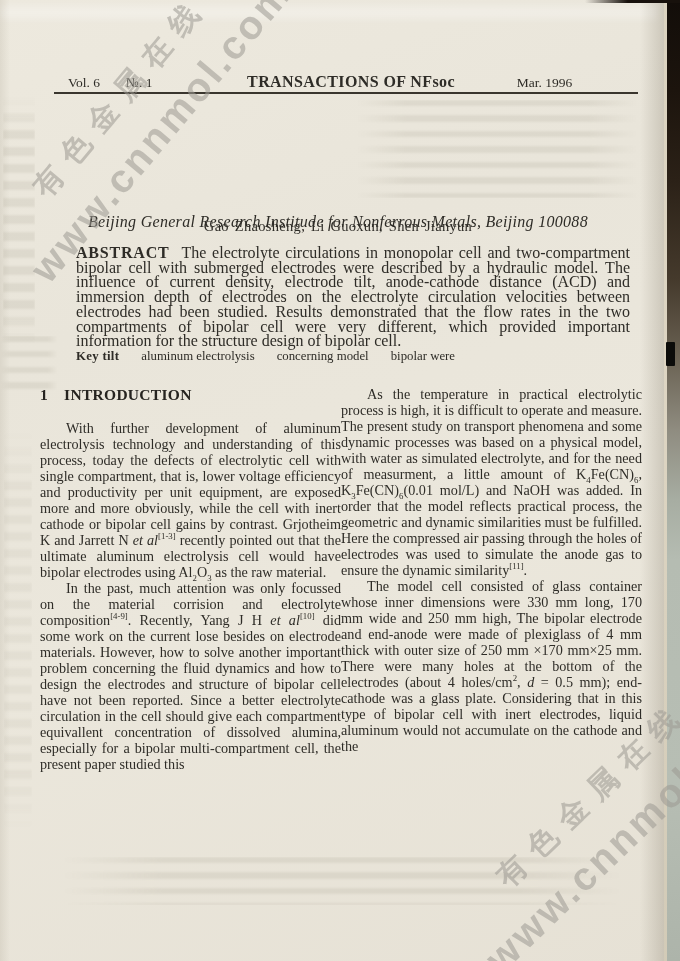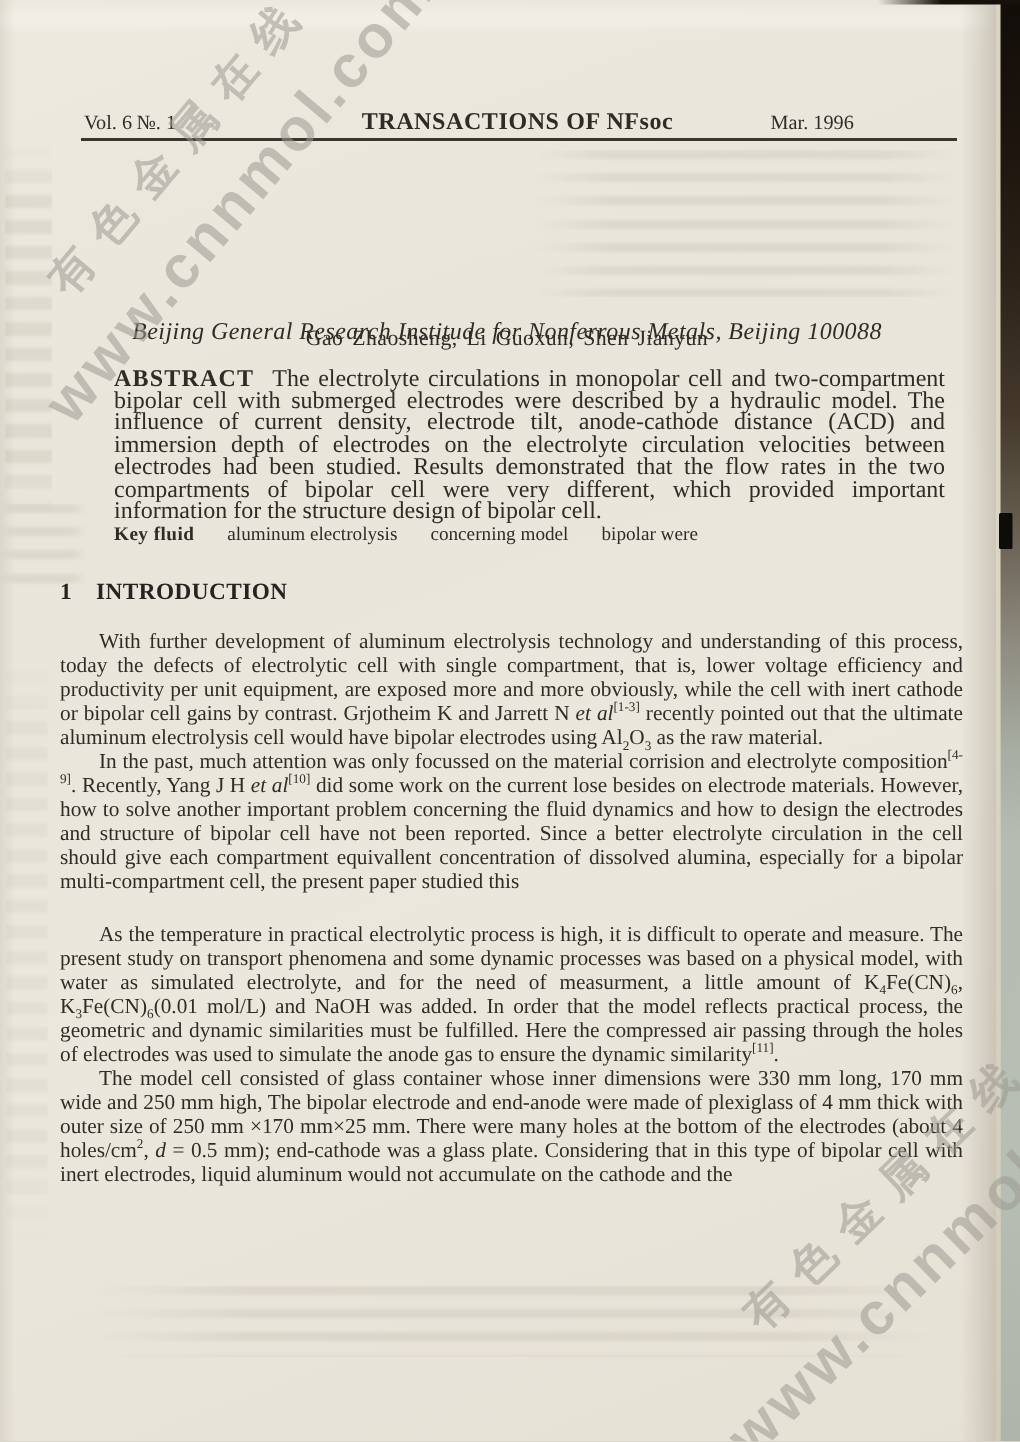--- a/index.html
+++ b/index.html
@@ -39,38 +39,38 @@
   .g5{left:4px;top:430px;width:28px;height:400px;opacity:.22;}
   
   .wm{position:absolute;color:#9d9a93;opacity:.55;text-align:center;pointer-events:none;
     font-family:"Liberation Sans","DejaVu Sans",sans-serif;font-weight:bold;z-index:5;}
   .wm .cn{font-size:30px;letter-spacing:12px;line-height:54px;}
   .wm .url{font-size:40px;letter-spacing:3px;line-height:52px;}
   .wm-a{left:-100px;top:60px;width:480px;transform:rotate(-50deg);}
   .wm-b{left:370px;top:760px;width:480px;transform:rotate(-44deg);}
   
   .header{position:absolute;top:73px;left:56px;right:46px;display:flex;align-items:baseline;font-size:13.5px;}
-  .header .hl{flex:1;display:flex;gap:3px;}
+  .header .hl{flex:1;display:flex;gap:26px;margin-left:12px;}
   .header .hc{font-weight:bold;font-size:16px;letter-spacing:.4px;white-space:nowrap;}
   .header .hr{flex:1;text-align:center;}
   .rule{position:absolute;top:92px;left:54px;right:42px;height:1.5px;background:#3a362e;}
   .title{position:absolute;top:111px;left:40px;right:44px;text-align:center;
     font-weight:bold;font-size:22.5px;line-height:38px;letter-spacing:.6px;color:#262420;}
   .title sup{font-size:.5em;vertical-align:super;line-height:0;font-family:"DejaVu Sans","DejaVu Serif",serif;}
   .authors{position:absolute;top:194px;left:40px;right:44px;text-align:center;
     font-size:14.5px;letter-spacing:.3px;word-spacing:2px;margin-top:24px;}
   .affiliation{position:absolute;top:213px;left:40px;right:44px;text-align:center;
     font-style:italic;font-size:16px;letter-spacing:.3px;}
   .abstract{position:absolute;top:246px;left:76px;right:50px;font-size:16px;
     line-height:14.7px;text-align:justify;}
   .abstract .lbl{font-weight:bold;letter-spacing:.8px;margin-right:12px;}
   .keywords{position:absolute;top:349px;left:76px;right:50px;font-size:12.8px;white-space:nowrap;}
   .keywords .lbl{font-weight:bold;margin-right:22px;letter-spacing:.3px;}
   .keywords .kw{margin-right:22px;}
-  .columns{position:absolute;top:386px;left:40px;right:38px;display:flex;gap:19px;flex-direction:column;}
+  .columns{position:absolute;top:386px;left:40px;right:38px;display:flex;}
   .col{flex:1;min-width:0;}
   .col h2{margin:0 0 16px 0;font-size:15.5px;font-weight:bold;letter-spacing:.3px;color:#262420;}
   .col h2 .num{margin-right:16px;}
   .col p{margin:0;font-size:14.2px;line-height:16px;text-align:justify;text-indent:26px;}
   sup{font-size:.62em;vertical-align:super;line-height:0;}
   sub{font-size:.62em;vertical-align:sub;line-height:0;}
 </style>
 </head>
 <body>
 
@@ -104,21 +104,21 @@
 
 
   <div class="authors">Gao Zhaosheng, Li Guoxun, Shen Jianyun</div>
   <div class="affiliation">Beijing General Research Institude for Nonferrous Metals, Beijing 100088</div>
 
   <div class="abstract">
     <span class="lbl">ABSTRACT</span><span>The electrolyte circulations in monopolar cell and two-compartment bipolar cell with submerged electrodes were described by a hydraulic model. The influence of current density, electrode tilt, anode-cathode distance (ACD) and immersion depth of electrodes on the electrolyte circulation velocities between electrodes had been studied. Results demonstrated that the flow rates in the two compartments of bipolar cell were very different, which provided important information for the structure design of bipolar cell.</span>
   </div>
 
   <div class="keywords">
-    <span class="lbl">Key fluid</span><span class="kw">aluminum electrolysis</span><span class="kw">concerning model</span><span class="kw">bipolar were</span>
+    <span class="lbl">Key tilt</span><span class="kw">aluminum electrolysis</span><span class="kw">concerning model</span><span class="kw">bipolar were</span>
   </div>
 
   <div class="columns">
     <div class="col">
       <h2><span class="num">1</span><span>INTRODUCTION</span></h2>
       <p>With further development of aluminum electrolysis technology and understanding of this process, today the defects of electrolytic cell with single compartment, that is, lower voltage efficiency and productivity per unit equipment, are exposed more and more obviously, while the cell with inert cathode or bipolar cell gains by contrast. Grjotheim K and Jarrett N <i>et al</i><sup>[1-3]</sup> recently pointed out that the ultimate aluminum electrolysis cell would have bipolar electrodes using Al<sub>2</sub>O<sub>3</sub> as the raw material.</p>
       <p>In the past, much attention was only focussed on the material corrision and electrolyte composition<sup>[4-9]</sup>. Recently, Yang J H <i>et al</i><sup>[10]</sup> did some work on the current lose besides on electrode materials. However, how to solve another important problem concerning the fluid dynamics and how to design the electrodes and structure of bipolar cell have not been reported. Since a better electrolyte circulation in the cell should give each compartment equivallent concentration of dissolved alumina, especially for a bipolar multi-compartment cell, the present paper studied this</p>
     </div>
     <div class="col">
       <p>As the temperature in practical electrolytic process is high, it is difficult to operate and measure. The present study on transport phenomena and some dynamic processes was based on a physical model, with water as simulated electrolyte, and for the need of measurment, a little amount of K<sub>4</sub>Fe(CN)<sub>6</sub>, K<sub>3</sub>Fe(CN)<sub>6</sub>(0.01 mol/L) and NaOH was added. In order that the model reflects practical process, the geometric and dynamic similarities must be fulfilled. Here the compressed air passing through the holes of electrodes was used to simulate the anode gas to ensure the dynamic similarity<sup>[11]</sup>.</p>

